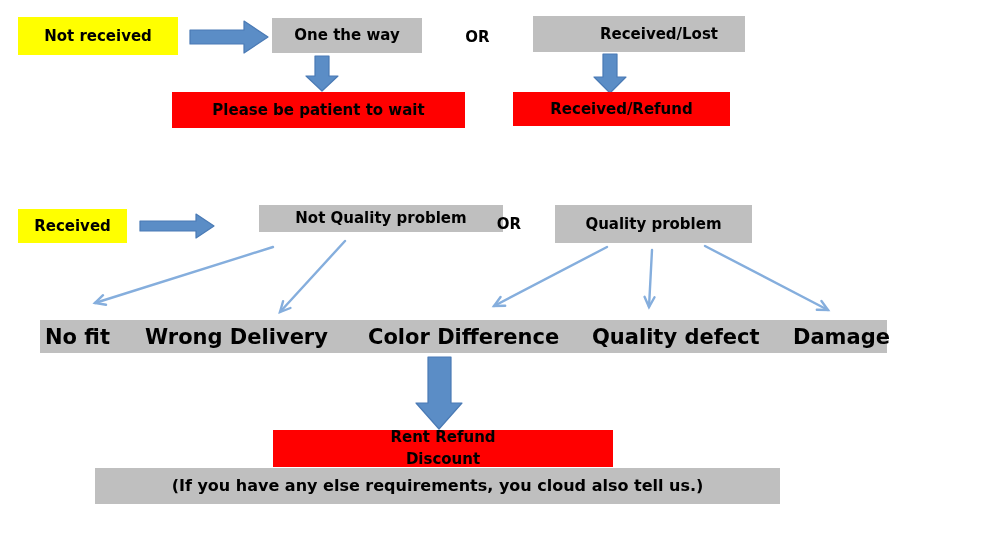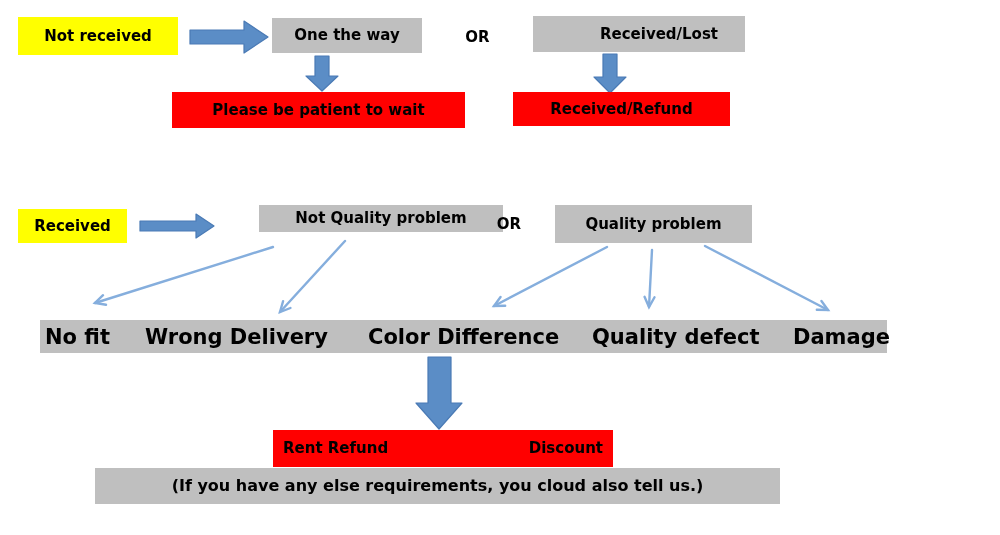--- a/index.html
+++ b/index.html
@@ -16,21 +16,21 @@
   .gray{background:var(--box-gray);}
   .red{background:var(--box-red);}
   .plain{background:transparent;}
   .bar{
     position:absolute;background:var(--box-gray);
   }
   .bar span{
     position:absolute;top:50%;transform:translateY(-50%);
     font-size:21px;white-space:nowrap;line-height:1;
   }
-  .split{justify-content:space-between;padding:0 10px;box-sizing:border-box;}
+  .split{justify-content:space-between;padding:0 10px;box-sizing:border-box;flex-direction:column;}
   svg.arrows{position:absolute;left:0;top:0;pointer-events:none;}
   .block-arrow{fill:var(--arrow-blue);stroke:var(--arrow-blue-dark);stroke-width:1.2;stroke-linejoin:round;}
   .thin-arrow{stroke:var(--arrow-light-blue);stroke-width:2.4;fill:none;stroke-linecap:round;}
   .thin-arrow-head{stroke:var(--arrow-light-blue);stroke-width:2.4;fill:none;stroke-linecap:round;stroke-linejoin:miter;}
 </style>
 </head>
 <body>
 
 <div class="canvas">
 

